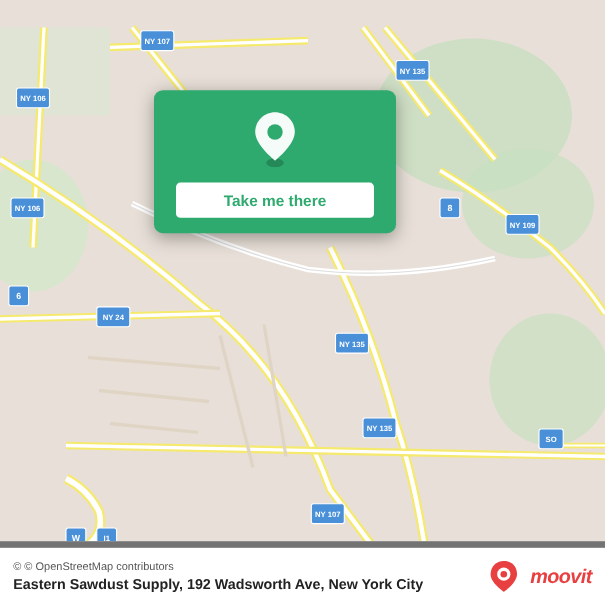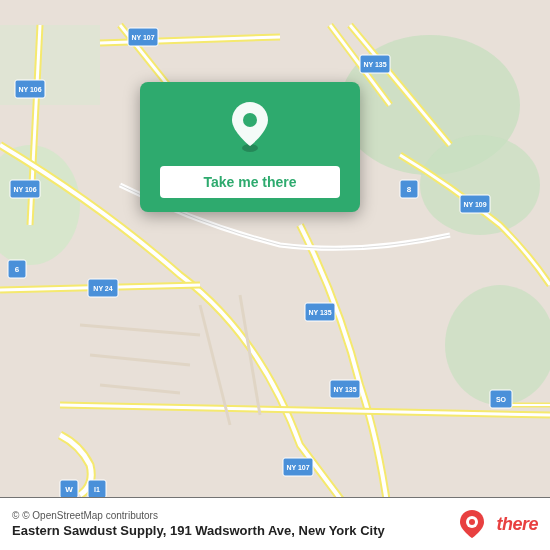--- a/index.html
+++ b/index.html
@@ -78,21 +78,21 @@
       position: absolute;
       bottom: 0;
       left: 0;
       width: 100%;
       background: white;
       padding: 8px 12px 8px 12px;
       display: flex;
       align-items: center;
       justify-content: space-between;
       z-index: 20;
-      border-top: 1px solid #737373;
+      border-top: 6px solid #737373;
     }
 
     #bottom-left {
       display: flex;
       flex-direction: column;
       gap: 2px;
     }
 
     #osm-credit {
       font-size: 10px;
@@ -241,26 +241,26 @@
 
     <button id="take-me-there-btn">Take me there</button>
   </div>
 
   <div id="bottom-bar">
     <div id="bottom-left">
       <div id="osm-credit">
         <span>©</span>
         <span>© OpenStreetMap contributors</span>
       </div>
-      <div id="location-label">Eastern Sawdust Supply, 191 Wadsworth Ave, New York City</div>
+      <div id="location-label">Eastern Sawdust Supply, 192 Wadsworth Ave, New York City</div>
     </div>
 
     <div id="moovit-logo">
       <svg id="moovit-icon" viewBox="0 0 36 36" xmlns="http://www.w3.org/2000/svg">
 
         <path d="M18 4 C11 4 6 9 6 16 C6 24 18 32 18 32 C18 32 30 24 30 16 C30 9 25 4 18 4Z" fill="#e84040"></path>
         <circle cx="18" cy="16" r="6" fill="white"></circle>
         <circle cx="18" cy="16" r="3" fill="#e84040"></circle>
       </svg>
-      <span id="moovit-text">there</span>
+      <span id="moovit-text">moovit</span>
     </div>
   </div>
 </div>
 
 </body></html>

